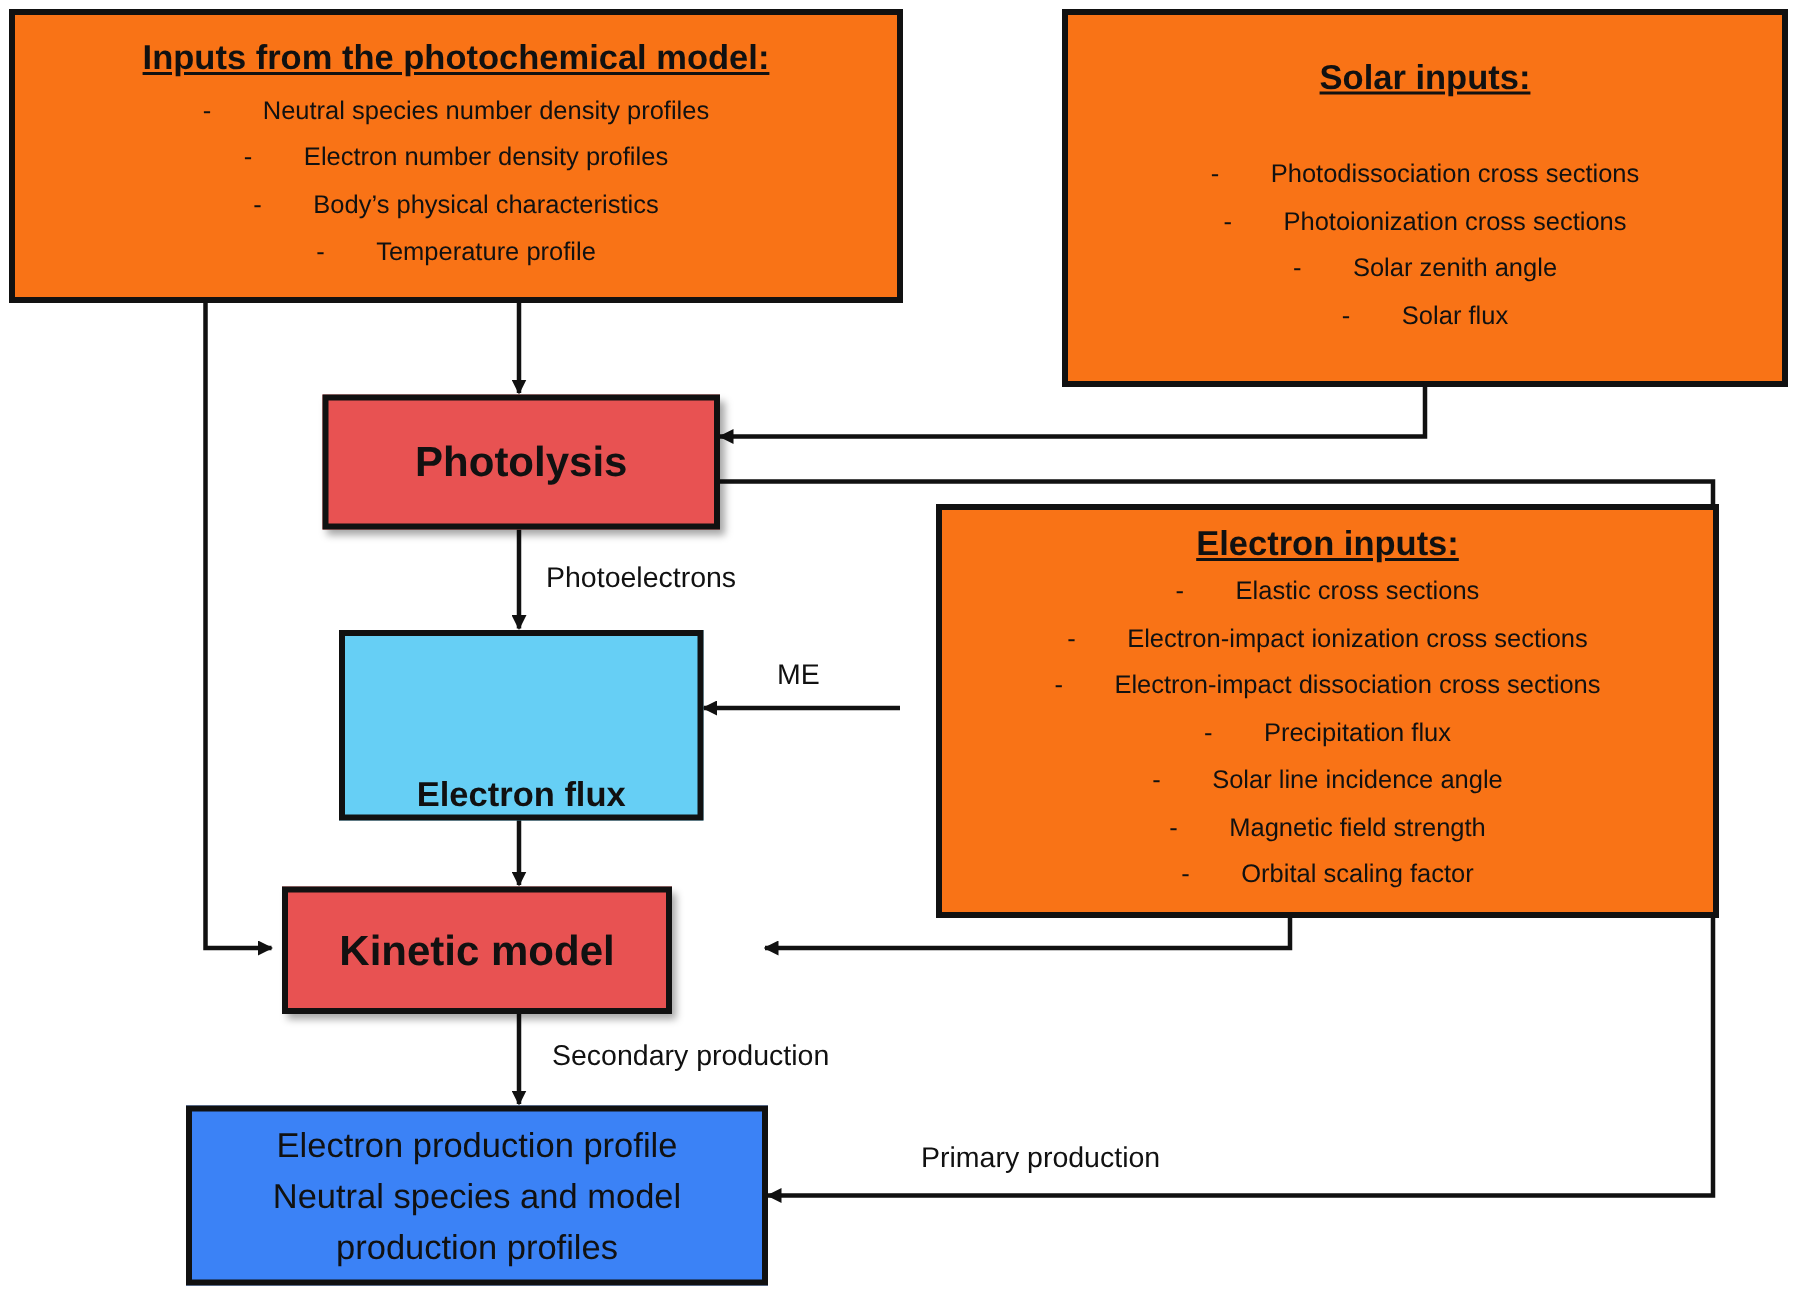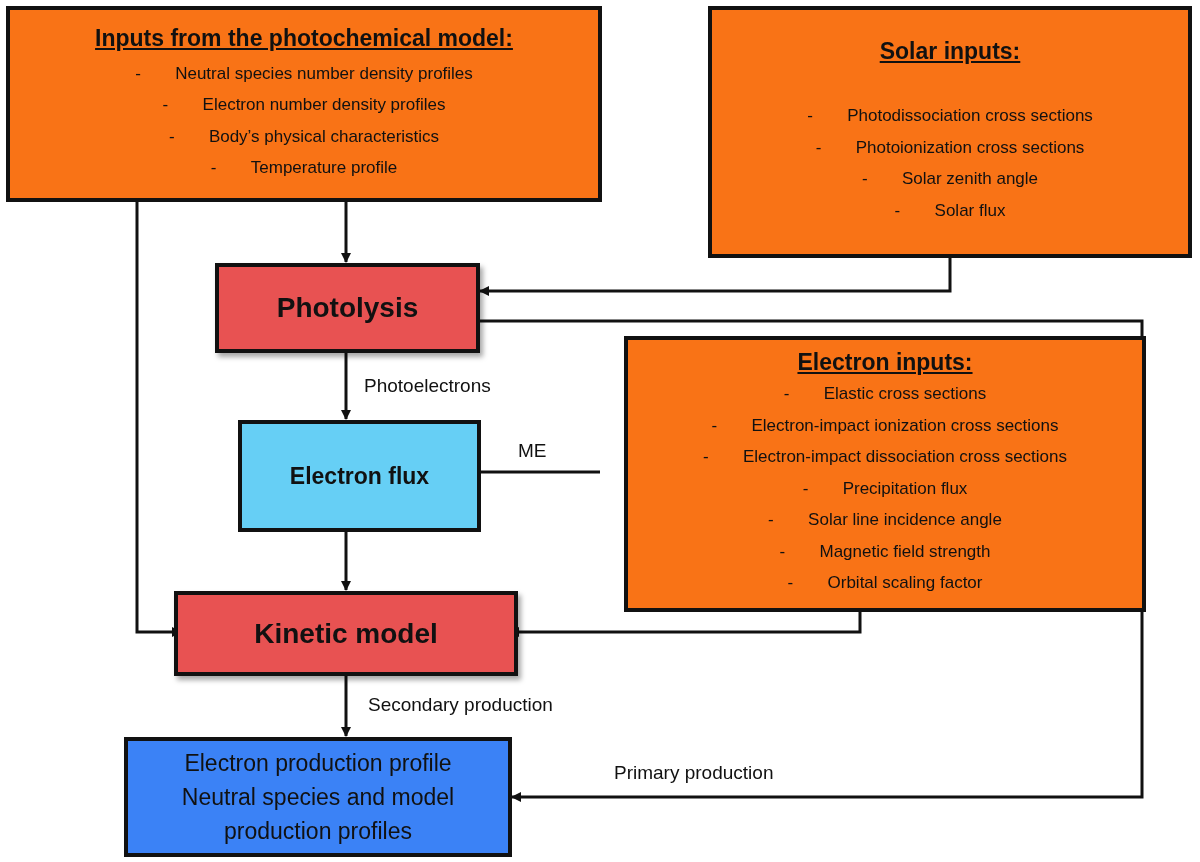--- a/index.html
+++ b/index.html
@@ -71,40 +71,40 @@
     <li><span class="dash">-</span><span>Solar flux</span></li>
   </ul>
 </div>
 
 <div class="box red" style="left:215px; top:263px; width:265px; height:90px;">
   <span class="big">Photolysis</span>
 </div>
 
 <div class="label" style="left:364px; top:375px;">Photoelectrons</div>
 
-<div class="box blue" style="left:238px; top:420px; width:243px; height:112px;">
+<div class="box blue" style="left:226px; top:420px; width:243px; height:127px;justify-content:flex-end;">
   <span class="mid">Electron flux</span>
 </div>
 
 <div class="label" style="left:518px; top:440px;text-align:center;">ME</div>
 
 <div class="box yellow" style="left:624px; top:336px; width:522px; height:276px;">
   <div class="title" style="margin-bottom:2px;">Electron inputs:</div>
   <ul class="list">
     <li><span class="dash">-</span><span>Elastic cross sections</span></li>
     <li><span class="dash">-</span><span>Electron-impact ionization cross sections</span></li>
     <li><span class="dash">-</span><span>Electron-impact dissociation cross sections</span></li>
     <li><span class="dash">-</span><span>Precipitation flux</span></li>
     <li><span class="dash">-</span><span>Solar line incidence angle</span></li>
     <li><span class="dash">-</span><span>Magnetic field strength</span></li>
     <li><span class="dash">-</span><span>Orbital scaling factor</span></li>
   </ul>
 </div>
 
-<div class="box red" style="left:174px; top:591px; width:344px; height:85px;">
+<div class="box red" style="left:188px; top:591px; width:260px; height:85px;">
   <span class="big">Kinetic model</span>
 </div>
 
 <div class="label" style="left:368px; top:694px;">Secondary production</div>
 
 <div class="label" style="left:614px; top:762px;">Primary production</div>
 
 <div class="box green" style="left:124px; top:737px; width:388px; height:120px;">
   <div class="outtext">Electron production profile</div>
   <div class="outtext">Neutral species and model</div>

